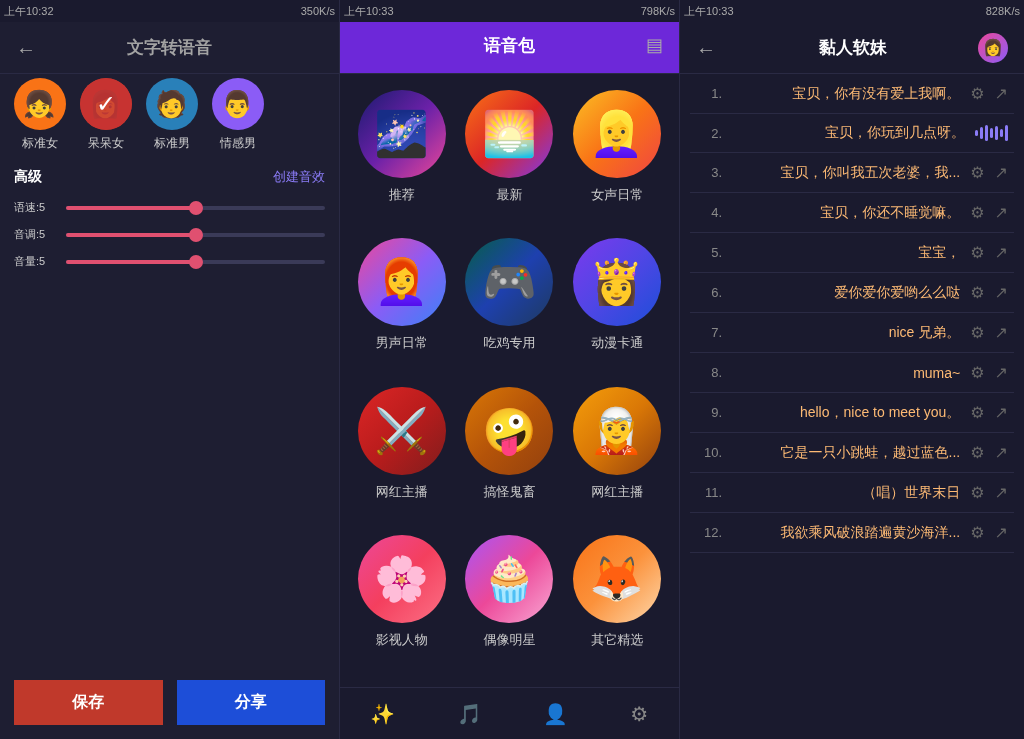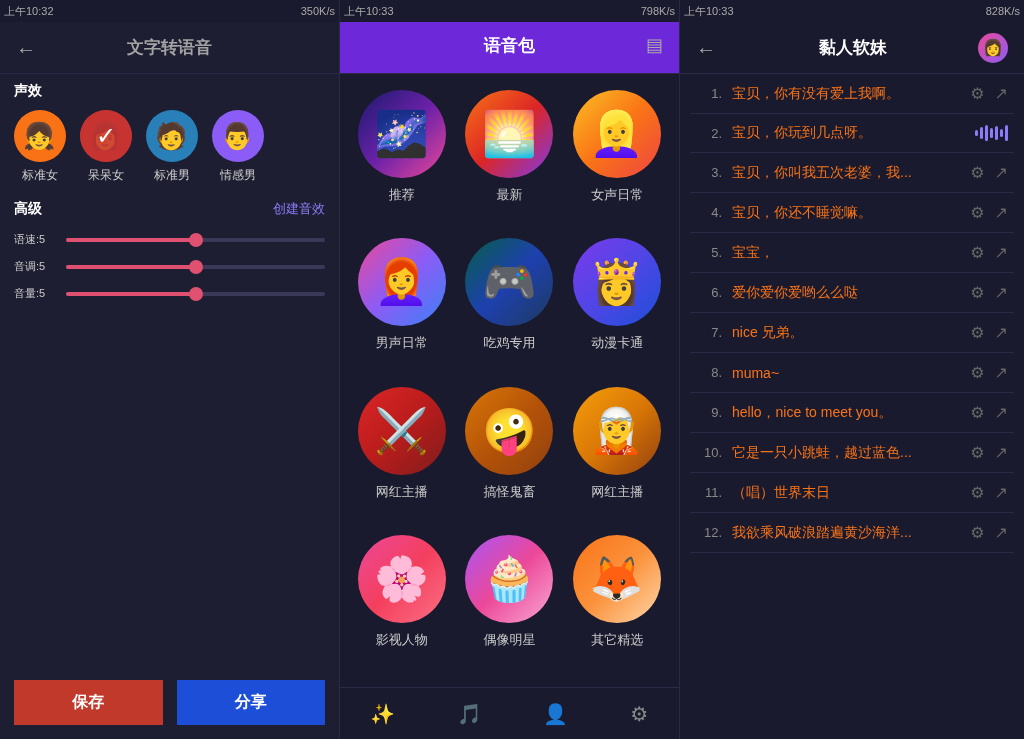--- a/index.html
+++ b/index.html
@@ -401,25 +401,26 @@
     .phrase-num {
       color: #888;
       font-size: 13px;
       width: 26px;
       text-align: right;
       flex-shrink: 0;
     }
 
     .phrase-text {
       flex: 1;
-      color: #f97316;
+      color: #fdba74;
       font-size: 14px;
       overflow: hidden;
       text-overflow: ellipsis;
       white-space: nowrap;
+      text-align: right;
     }
 
     .phrase-actions {
       display: flex;
       gap: 10px;
       align-items: center;
       flex-shrink: 0;
     }
 
     .phrase-actions .action-icon {
@@ -451,21 +452,20 @@
     <span>上午10:32</span>
     <span>350K/s</span>
   </div>
 
   <div class="panel-header">
     <span class="back-btn">←</span>
     <span class="title">文字转语音</span>
   </div>
 
 
-  <div class="section-label">声效</div>
 
   <div class="voice-options">
     <div class="voice-option">
       <div class="voice-avatar" style="background: #f97316;">
         <span>👧</span>
       </div>
       <span class="voice-name">标准女</span>
     </div>
     <div class="voice-option">
       <div class="voice-avatar selected" style="background: #c0392b;">

